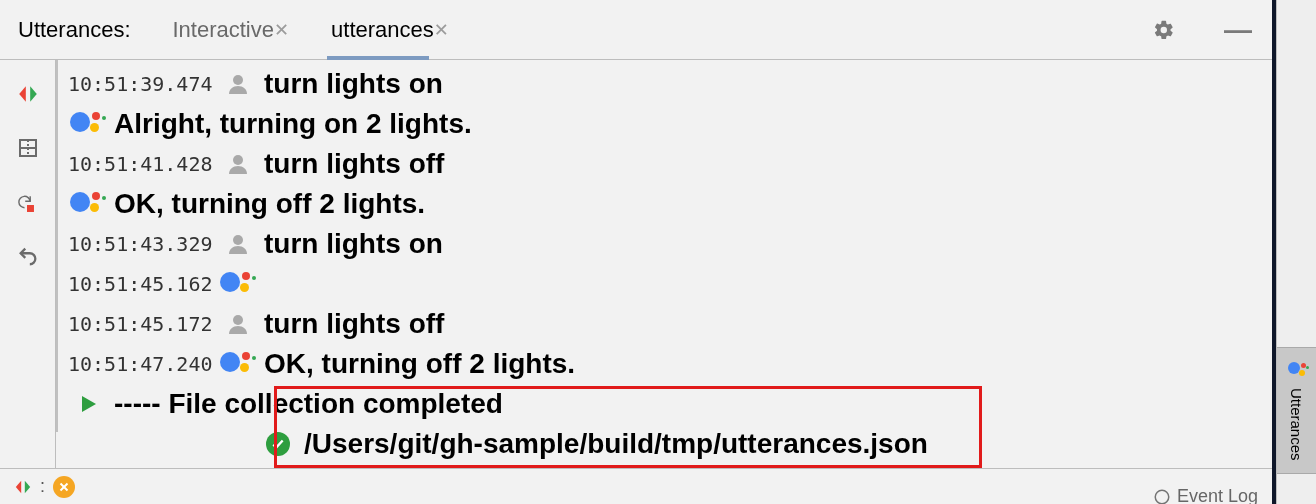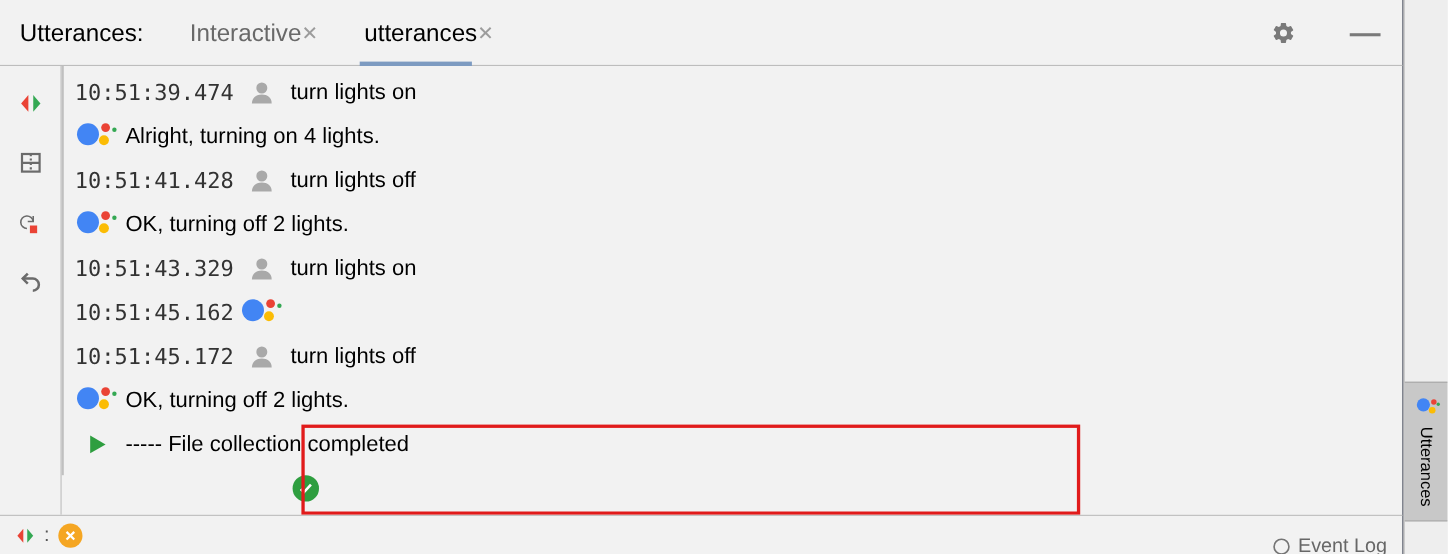--- a/index.html
+++ b/index.html
@@ -35,21 +35,21 @@
   }
   .vtab-label { writing-mode: vertical-rl; }
   .assistant-icon {
     width:18px; height:18px; position:relative; display:inline-block;
   }
   .assistant-icon .b { position:absolute; width:12px; height:12px; border-radius:50%; background:#4285f4; left:0; top:2px; }
   .assistant-icon .r { position:absolute; width:5px; height:5px; border-radius:50%; background:#ea4335; left:13px; top:3px;}
   .assistant-icon .y { position:absolute; width:6px; height:6px; border-radius:50%; background:#fbbc05; left:11px; top:10px;}
   .assistant-icon .g { position:absolute; width:3px; height:3px; border-radius:50%; background:#34a853; left:18px; top:6px;}
 
-  .main { flex:1 1 auto; display:flex; flex-direction:column; background:#f2f2f2; border-right:1px solid #0f172a;}
+  .main { flex:1 1 auto; display:flex; flex-direction:column; background:#f2f2f2; border-right:4px solid #0f172a;}
 
   
   .tabbar {
     height:60px; display:flex; align-items:center;
     padding: 0 18px; gap: 42px;
     border-bottom: 1px solid #bdbdbd;
   }
   .tab-title { font-size:22px; color:#000; }
   .tab-item  {
     display:flex; align-items:center; gap:0;
@@ -112,21 +112,21 @@
   .avatar.assist .y { position:absolute; width:9px; height:9px; border-radius:50%; background:#fbbc05; left:22px; top:14px;}
   .avatar.assist .g { position:absolute; width:4px; height:4px; border-radius:50%; background:#34a853; left:34px; top:7px;}
   .avatar.play { color:#34a853; }
   .avatar.path { }
   .avatar.play svg{ fill:#2e9e3f;}
   .check-circ {
     width:24px; height:24px; border-radius:50%; background:#2e9e3f;
     display:flex; align-items:center; justify-content:center; color:#fff;
     margin:0 auto;
   }
-  .msg { font-size:20px; color:#000; padding-left:6px;}
+  .msg { font-size:28px; color:#000; padding-left:6px;font-weight:bold;}
 
   .highlight-box{
     position:absolute;
     left:218px; top:326px;
     width:708px; height:82px;
     border:3px solid #e11b1b;
     pointer-events:none;
   }
 
   
@@ -221,21 +221,21 @@
           <span class="msg">turn lights on</span>
         </div>
 
         <div class="row">
           <span class="avatar assist">
               <span class="b"></span>
               <span class="r"></span>
               <span class="y"></span>
               <span class="g"></span>
             </span>
-          <span class="msg">Alright, turning on 4 lights.</span>
+          <span class="msg">Alright, turning on 2 lights.</span>
         </div>
 
         <div class="row">
           <span class="ts">10:51:41.428</span>
           <span class="avatar user">
             <svg width="24" height="24" viewBox="0 0 24 24">
                 <circle cx="12" cy="8" r="5"></circle>
                 <path d="M3 22c0-5 4-8 9-8s9 3 9 8z"></path>
               </svg>
           </span>
@@ -278,20 +278,21 @@
           <span class="avatar user">
             <svg width="24" height="24" viewBox="0 0 24 24">
                 <circle cx="12" cy="8" r="5"></circle>
                 <path d="M3 22c0-5 4-8 9-8s9 3 9 8z"></path>
               </svg>
           </span>
           <span class="msg">turn lights off</span>
         </div>
 
         <div class="row">
+          <span class="ts">10:51:47.240</span>
           <span class="avatar assist">
               <span class="b"></span>
               <span class="r"></span>
               <span class="y"></span>
               <span class="g"></span>
             </span>
           <span class="msg">OK, turning off 2 lights.</span>
         </div>
 
         <div class="row">
@@ -306,20 +307,21 @@
         <div class="row">
           <span class="ts"></span>
           <span style="width:40px;flex:0 0 40px;"></span>
           <span class="avatar path">
             <span class="check-circ">
               <svg width="14" height="14" viewBox="0 0 24 24" fill="none" stroke="#fff" stroke-width="4">
                   <polyline points="4 13 9 18 20 6"></polyline>
                 </svg>
             </span>
           </span>
+          <span class="msg">/Users/git/gh-sample/build/tmp/utterances.json</span>
         </div>
 
         <div class="highlight-box"></div>
       </div>
     </div>
 
     <div class="status">
       <span class="diff-mini">
         <svg width="18" height="18" viewBox="0 0 20 20">
             <polygon points="8,3 2,10 8,17" fill="#ea4335"></polygon>

